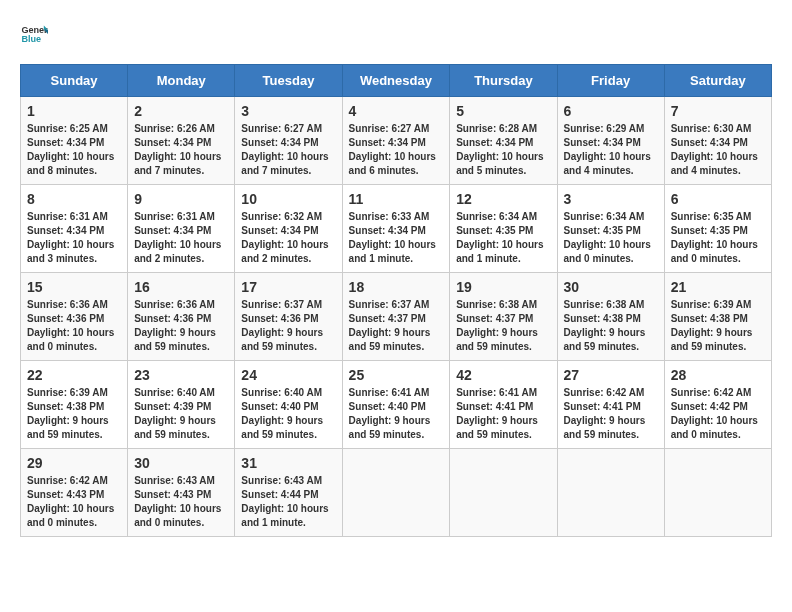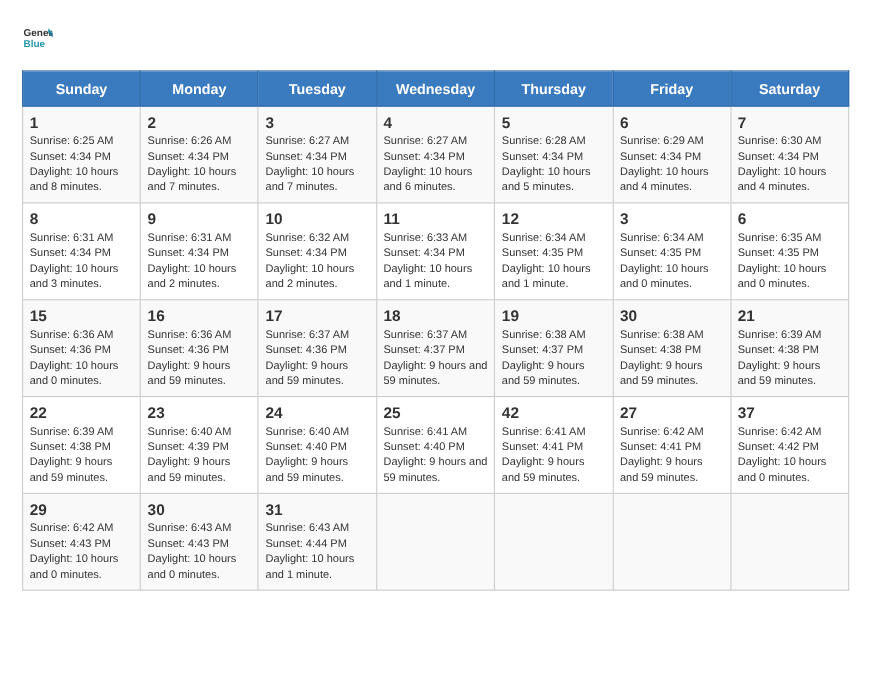--- a/index.html
+++ b/index.html
@@ -65,20 +65,21 @@
     .day-num {
       font-size: 14px;
       font-weight: bold;
       color: #333;
       margin-bottom: 3px;
     }
     .day-info {
       font-size: 10px;
       color: #333;
       line-height: 1.4;
+      font-weight: bold;
     }
     td.empty {
       background: #f0f0f0;
     }
   </style>
 </head>
 <body>
 
 <div class="header">
   <div class="logo">
@@ -325,21 +326,21 @@
         </td>
         <td>
           <div class="day-num">27</div>
           <div class="day-info">
             Sunrise: 6:42 AM<br>
             Sunset: 4:41 PM<br>
             Daylight: 9 hours and 59 minutes.
           </div>
         </td>
         <td>
-          <div class="day-num">37</div>
+          <div class="day-num">28</div>
           <div class="day-info">
             Sunrise: 6:42 AM<br>
             Sunset: 4:42 PM<br>
             Daylight: 10 hours and 0 minutes.
           </div>
         </td>
       </tr>
       <tr>
         <td>
           <div class="day-num">29</div>

